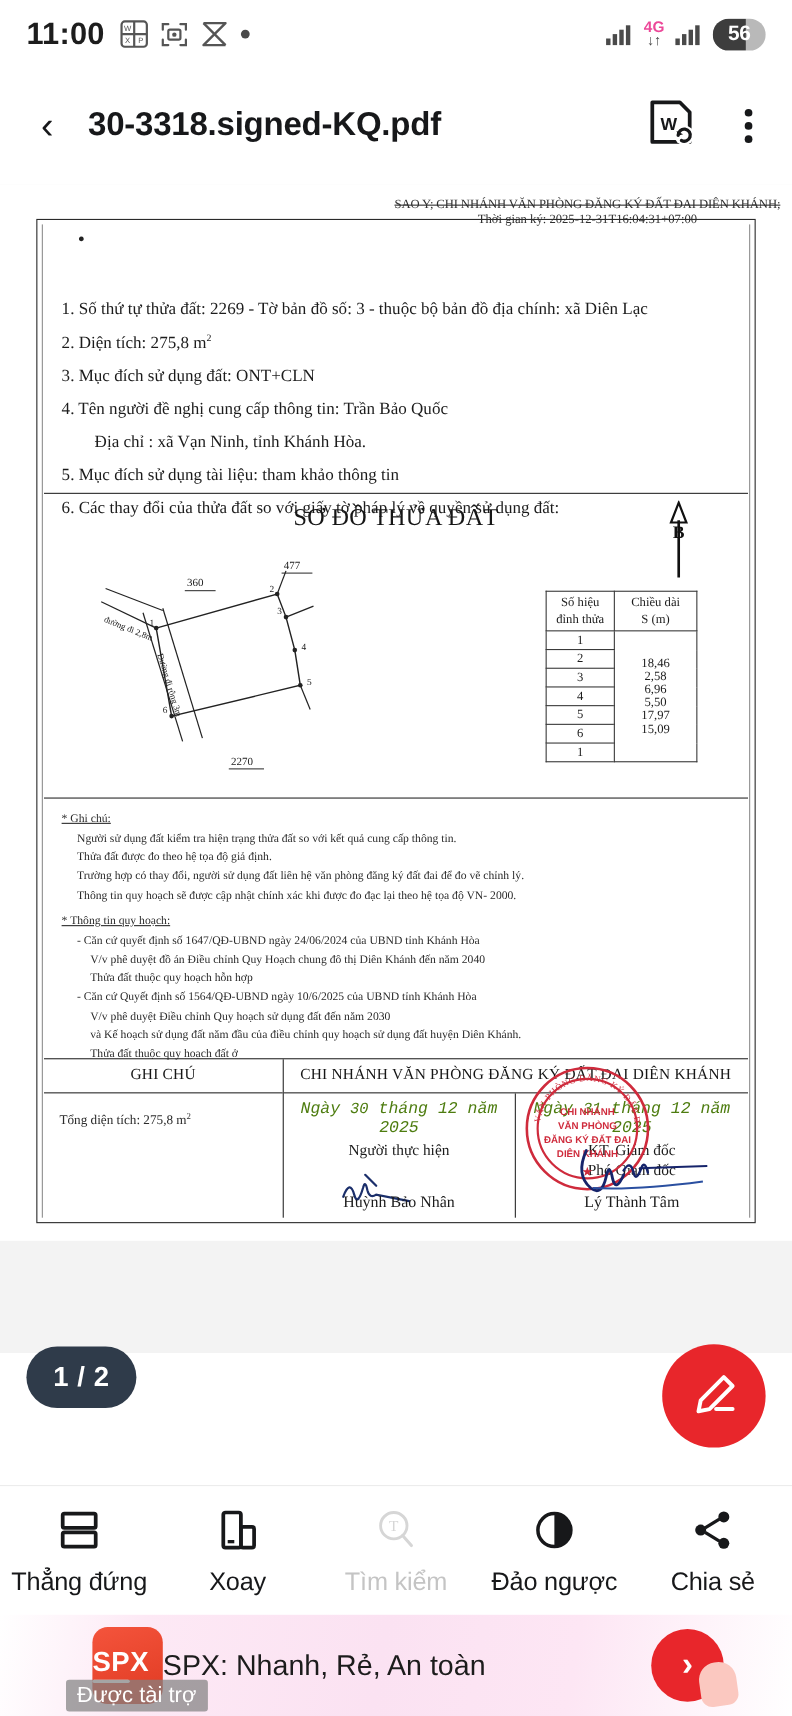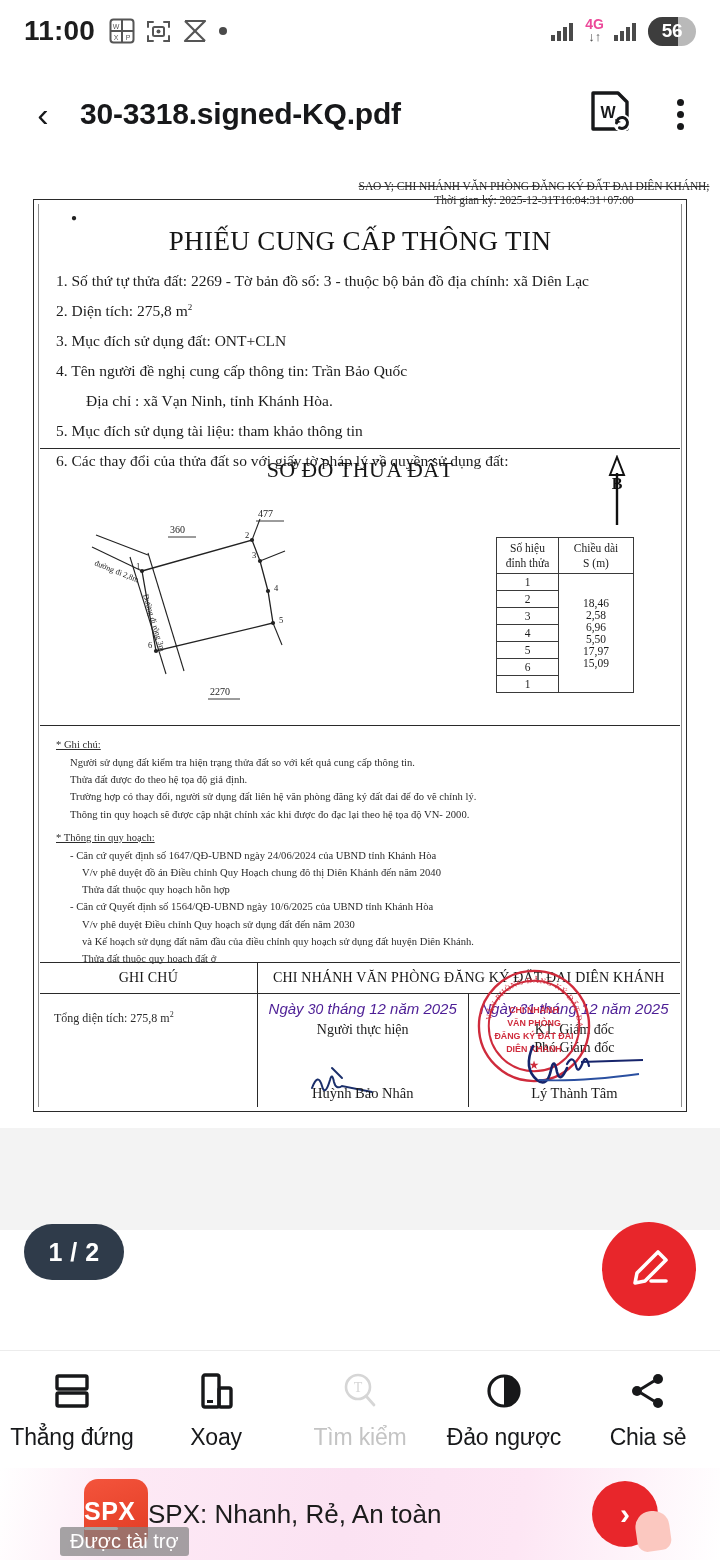--- a/index.html
+++ b/index.html
@@ -140,22 +140,22 @@
   }
   .bt-body { position: relative; height: calc(100% - 31px); display: flex; }
   .bt-note {
     font-family: "Liberation Serif", serif; font-size: 12px; color: #2b2b2b;
     padding: 16px 0 0 14px;
   }
   .bt-note sup { font-size: 8px; vertical-align: super; }
   .bt-sub { position: relative; width: 50%; height: 100%; text-align: center; }
   .bt-sub.left { border-right: 1.1px solid #2a2a2a; }
   .bt-date {
-    margin-top: 6px; font-family: Liberation Sans, sans-serif; font-style: italic;
-    font-size: 15px; color: #4c1d95;
+    margin-top: 6px; font-family: Liberation Mono, monospace; font-style: italic;
+    font-size: 15px; color: #4d7c0f;
   }
   .bt-date .hw { font-size: 14px; }
   .bt-role { font-family: "Liberation Serif", serif; font-size: 14px; color: #1b1b1b; margin-top: 4px; line-height: 1.3; }
   .bt-name {
     position: absolute; bottom: 5px; left: 0; width: 100%;
     font-family: "Liberation Serif", serif; font-size: 14.5px; color: #1b1b1b;
   }
   .seal { position: absolute; left: 6px; bottom: 22px; width: 118px; height: 118px; }
 
   
@@ -283,21 +283,20 @@
     <div class="page-sheet">
       <div class="doc-frame">
 
         <span class="tiny-bullet">●</span>
 
         <div class="sign-stamp">
           <div class="l1">SAO Y; CHI NHÁNH VĂN PHÒNG ĐĂNG KÝ ĐẤT ĐAI DIÊN KHÁNH;</div>
           <div class="l2">Thời gian ký: 2025-12-31T16:04:31+07:00</div>
         </div>
 
-        <div class="doc-title-main">PHIẾU CUNG CẤP THÔNG TIN</div>
 
         <div class="doc-lines">
           <div class="ln">1. Số thứ tự thửa đất: 2269 - Tờ bản đồ số: 3 -  thuộc bộ bản đồ địa chính: xã Diên Lạc</div>
           <div class="ln"><span>2. Diện tích: 275,8 m</span><sup>2</sup></div>
           <div class="ln">3. Mục đích sử dụng đất:  ONT+CLN</div>
           <div class="ln">4. Tên người đề nghị cung cấp thông tin: Trần Bảo Quốc</div>
           <div class="ln indent">Địa chỉ :  xã Vạn Ninh, tỉnh Khánh Hòa.</div>
           <div class="ln">5. Mục đích sử dụng tài liệu: tham khảo thông tin</div>
           <div class="ln">6. Các thay đổi của thửa đất so với giấy tờ pháp lý về quyền sử dụng đất:</div>
         </div>

